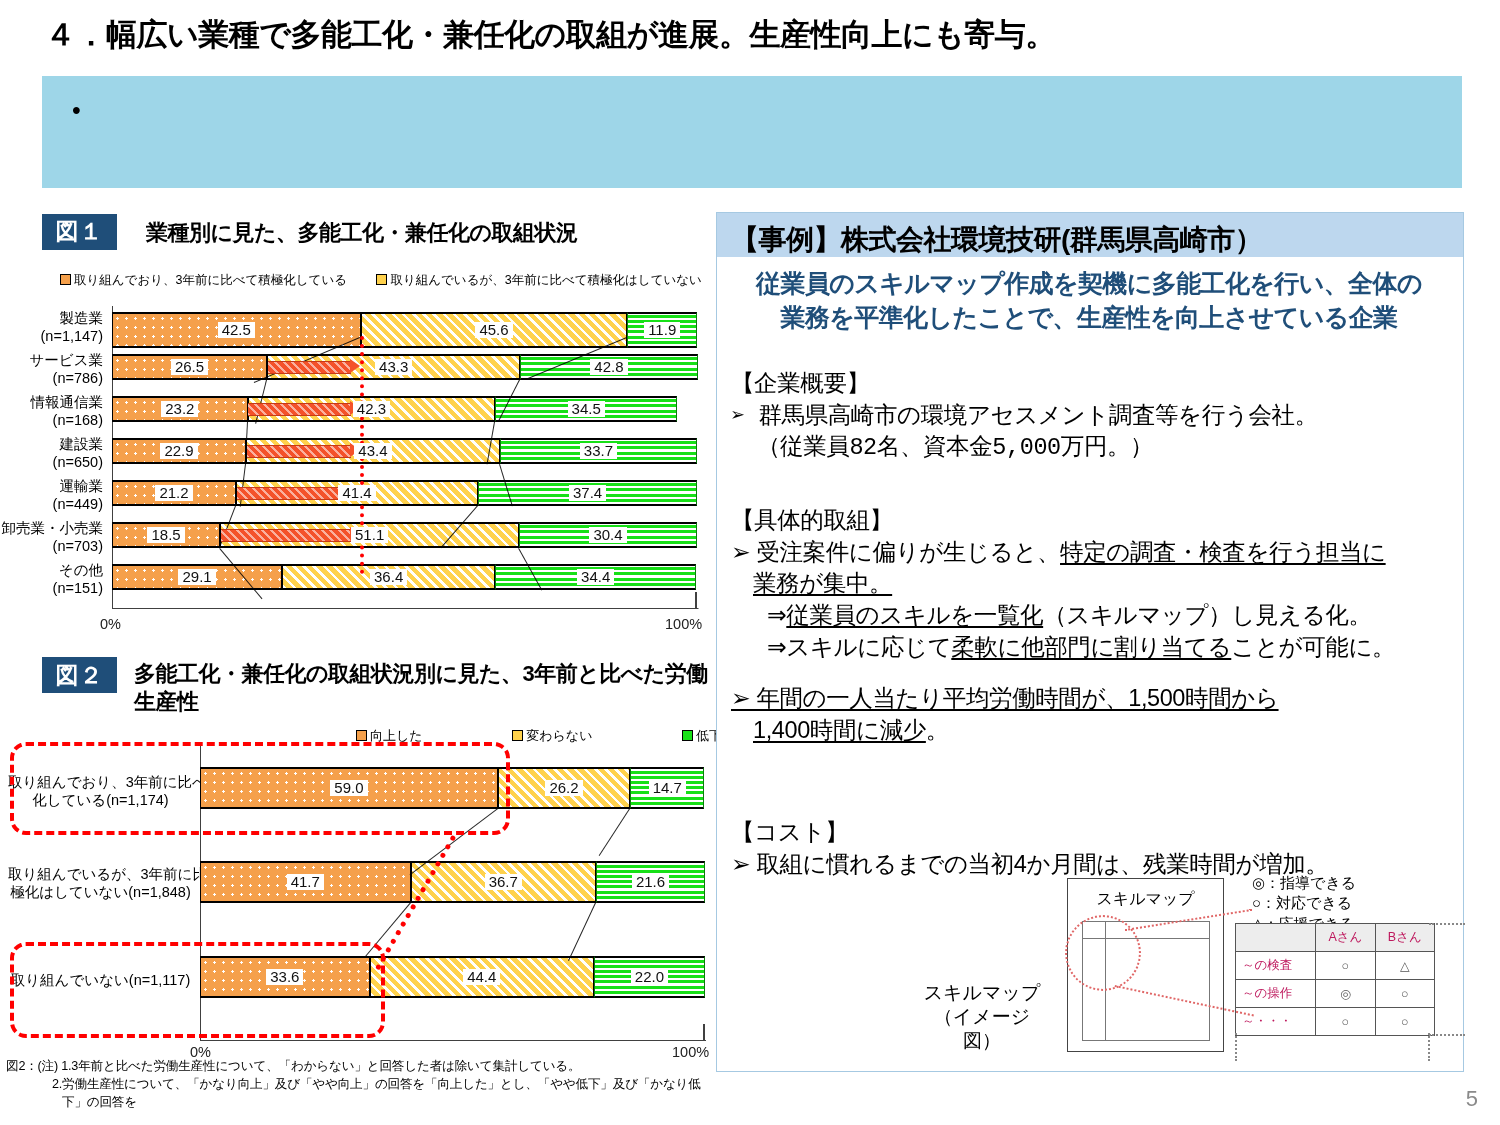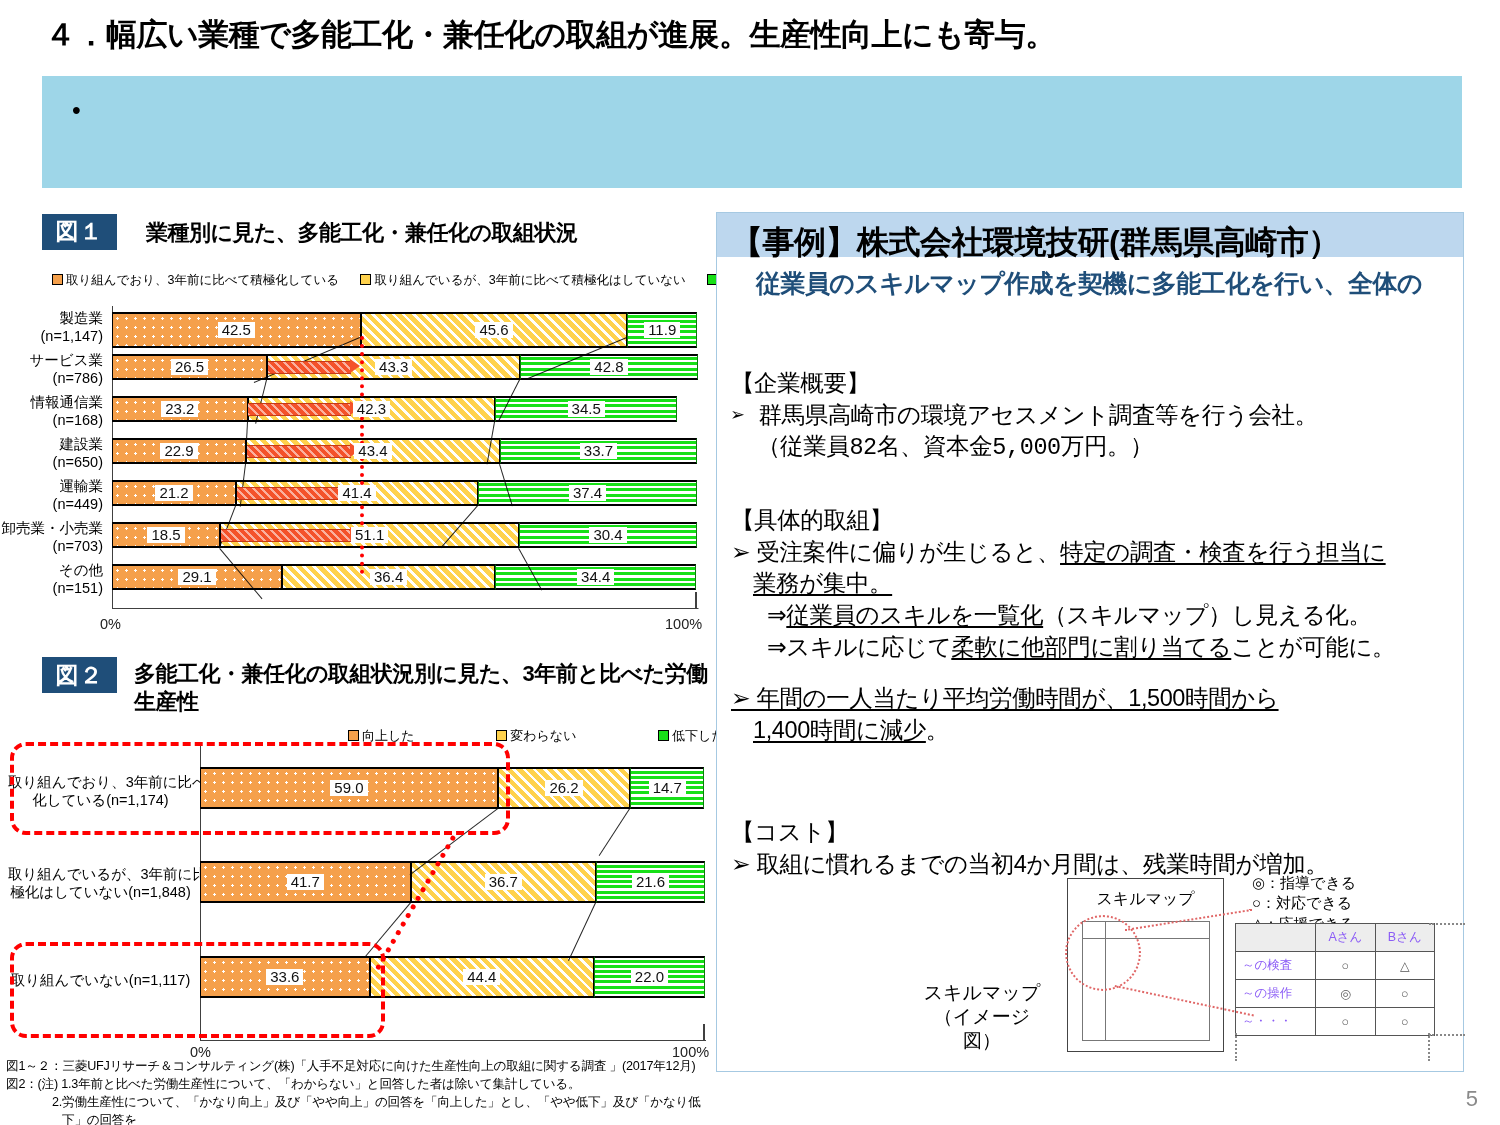--- a/index.html
+++ b/index.html
@@ -33,21 +33,21 @@
   .fig-tag{
     position:absolute;background:#1F4E79;color:#fff;
     font-size:23px;font-weight:bold;text-align:center;
     letter-spacing:1px;
   }
   .fig-head{
     position:absolute;font-size:22px;font-weight:bold;letter-spacing:-0.5px;
   }
   
   .legend-row{position:absolute;font-size:12.5px;white-space:nowrap;}
-  .legend-item{display:inline-block;margin-right:18px;}
+  .legend-item{display:inline-block;margin-right:18px;margin-left:8px;}
   .legend-swatch{
     display:inline-block;width:9px;height:9px;border:1px solid #000;
     margin-right:3px;vertical-align:-1px;
   }
   
   .chart-frame{position:absolute;}
   .plot-box{position:absolute;border-left:1.6px solid #404040;border-bottom:1.6px solid #404040;}
   .plot-box.right-tick{border-right:1.6px solid #404040;}
   .axis-lab{position:absolute;font-size:14.5px;color:#222;}
   .cat-label{
@@ -108,21 +108,21 @@
   
   #case-panel{
     position:absolute;left:716px;top:212px;width:748px;height:860px;
     border:1.5px solid #A6C9E2;background:#fff;box-sizing:border-box;
   }
   #case-header{
     position:absolute;left:0;top:0;width:100%;height:44px;
     background:#BDD7EE;box-sizing:border-box;
   }
   #case-header-text{
-    position:absolute;left:14px;top:8px;font-size:32px;font-weight:bold;
+    position:absolute;left:14px;top:8px;font-size:28px;font-weight:bold;
     letter-spacing:-0.5px;
   }
   #case-lead{
     position:absolute;left:14px;top:54px;width:716px;
     font-size:25px;font-weight:bold;color:#1F4E79;text-align:center;
     line-height:1.34;letter-spacing:-0.6px;
   }
   .case-block{position:absolute;left:14px;width:724px;font-size:23.5px;line-height:1.35;letter-spacing:-0.4px;}
   .u{text-decoration:underline;text-underline-offset:3px;}
   
@@ -130,21 +130,21 @@
   #sm-caption{position:absolute;left:0px;top:108px;font-size:19px;line-height:1.25;text-align:center;width:130px;}
   #sm-sheet{position:absolute;left:150px;top:5px;width:155px;height:172px;border:1.3px solid #444;background:#fff;}
   #sm-sheet-title{position:absolute;top:10px;width:100%;text-align:center;font-size:16px;}
   #sm-inner{position:absolute;left:14px;top:42px;width:126px;height:118px;border:1.1px solid #777;}
   #sm-inner-v{position:absolute;left:22px;top:0;width:1px;height:118px;background:#777;}
   #sm-inner-h{position:absolute;left:0;top:16px;width:126px;height:1px;background:#777;}
   #sm-circle{position:absolute;left:148px;top:42px;width:72px;height:72px;border:2.5px dotted #E06666;border-radius:50%;}
   .sm-ray{position:absolute;border-top:2.5px dotted #E06666;transform-origin:0 0;}
   #sm-keys{position:absolute;left:335px;top:0px;font-size:15px;line-height:1.35;white-space:nowrap;}
   #sm-table{position:absolute;left:318px;top:50px;width:200px;border-collapse:collapse;font-size:12.5px;}
-  #sm-table td,#sm-table th{border:1px solid #555;padding:5px 6px;text-align:left;font-weight:normal;color:#8b5cf6;}
+  #sm-table td,#sm-table th{border:1px solid #555;padding:5px 6px;text-align:left;font-weight:normal;color:#be185d;}
   #sm-table th{background:#EDEDED;text-align:center;}
   #sm-table td.mark{text-align:center;color:#555;}
   .sm-guide{position:absolute;border-top:2px dotted #888;}
   .sm-guide-v{position:absolute;border-left:2px dotted #888;}
   
   #footnotes{
     position:absolute;left:6px;top:1058px;width:700px;
     font-size:12.6px;line-height:1.42;letter-spacing:-0.2px;color:#000;
   }
   .fn-indent{display:block;padding-left:56px;text-indent:-10px;}
@@ -416,20 +416,21 @@
   <div class="axis-lab" style="left:190px;top:1044px;">0%</div>
   <div class="axis-lab" style="left:672px;top:1044px;">100%</div>
 </div>
 
 <div id="case-panel">
   <div id="case-header">
     <div id="case-header-text">【事例】株式会社環境技研(群馬県高崎市）</div>
   </div>
   <div id="case-lead">
     <span>従業員のスキルマップ作成を契機に多能工化を行い、全体の</span><br>
+    <span>業務を平準化したことで、生産性を向上させている企業</span>
   </div>
 
   <div class="case-block" style="top:156px;font-family:Liberation Mono, monospace;">
     <div>【企業概要】</div>
     <div>➢ 群馬県高崎市の環境アセスメント調査等を行う会社。</div>
     <div style="padding-left:26px;">（従業員82名、資本金5,000万円。）</div>
   </div>
 
   <div class="case-block" style="top:292px;">
     <div>【具体的取組】</div>
@@ -510,19 +511,18 @@
       </table>
 
     <div class="sm-guide" style="left:512px;top:50px;width:36px;"></div>
     <div class="sm-guide" style="left:512px;top:161px;width:36px;"></div>
     <div class="sm-guide-v" style="left:318px;top:160px;height:28px;"></div>
     <div class="sm-guide-v" style="left:511px;top:160px;height:28px;"></div>
   </div>
 </div>
 
 <div id="footnotes">
-  <div>図1～２：三菱UFJリサーチ＆コンサルティング(株)「人手不足対応に向けた生産性向上の取組に関する調査 」(2017年12月)</div>
   <div>図2：(注) 1.3年前と比べた労働生産性について、「わからない」と回答した者は除いて集計している。</div>
   <span class="fn-indent">2.労働生産性について、「かなり向上」及び「やや向上」の回答を「向上した」とし、「やや低下」及び「かなり低下」の回答を</span>
 
 </div>
 
 <div id="page-num">5</div>
 
 </body></html>

